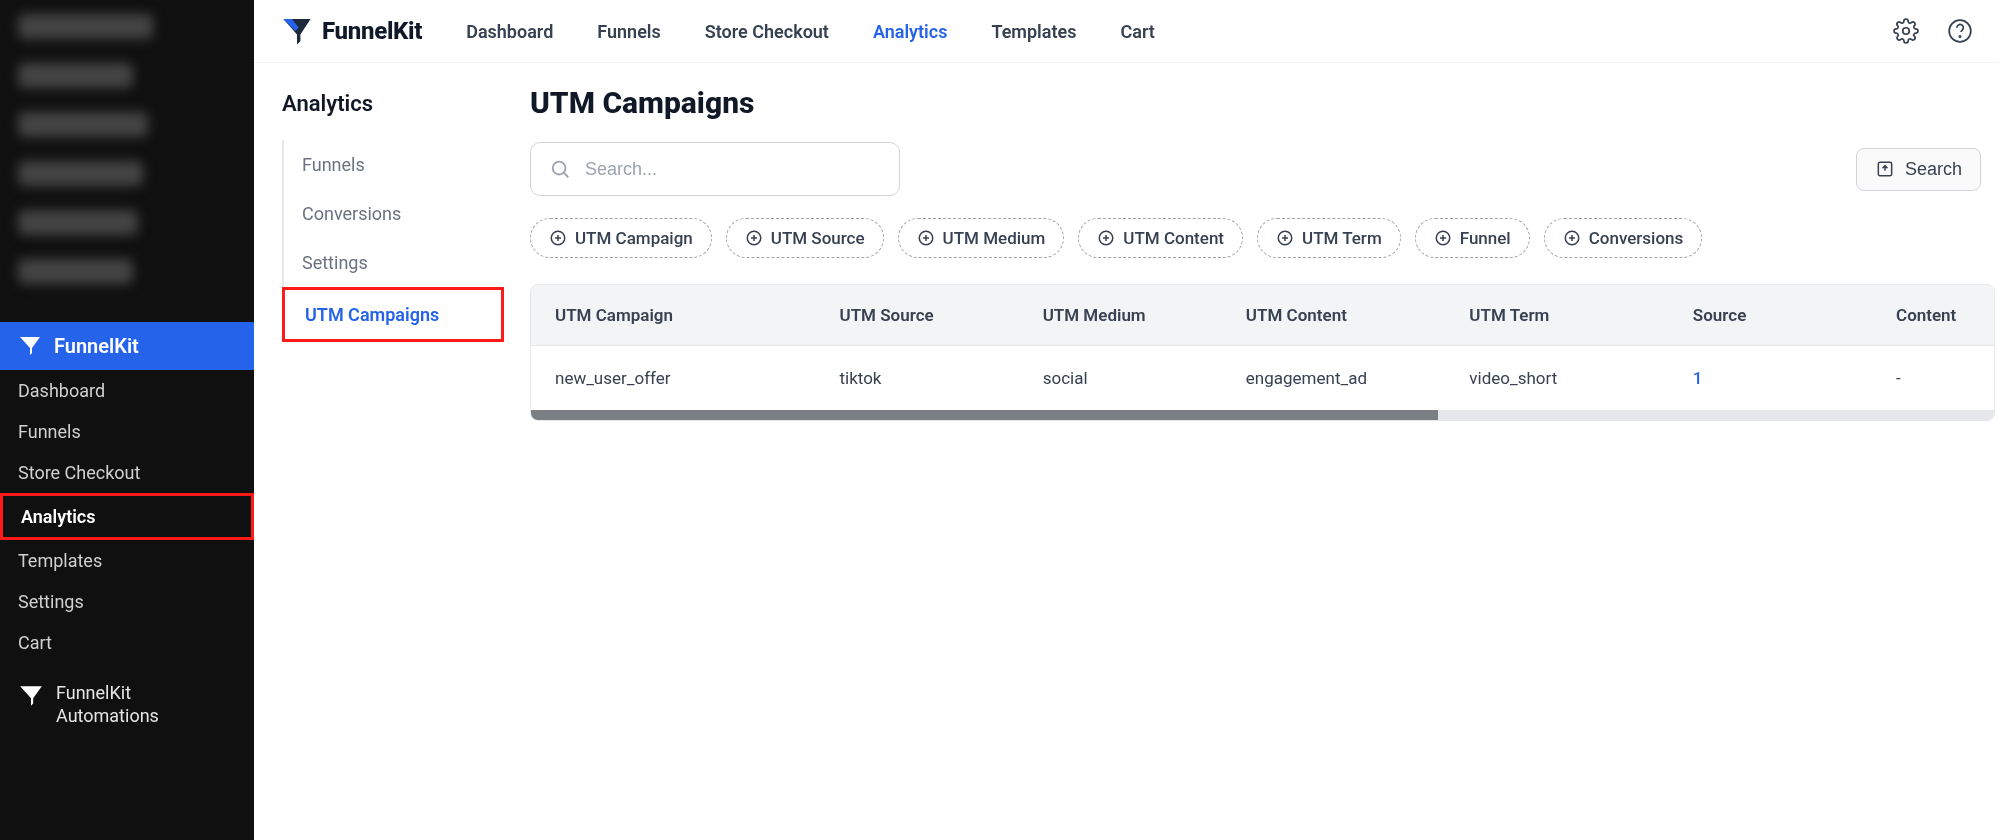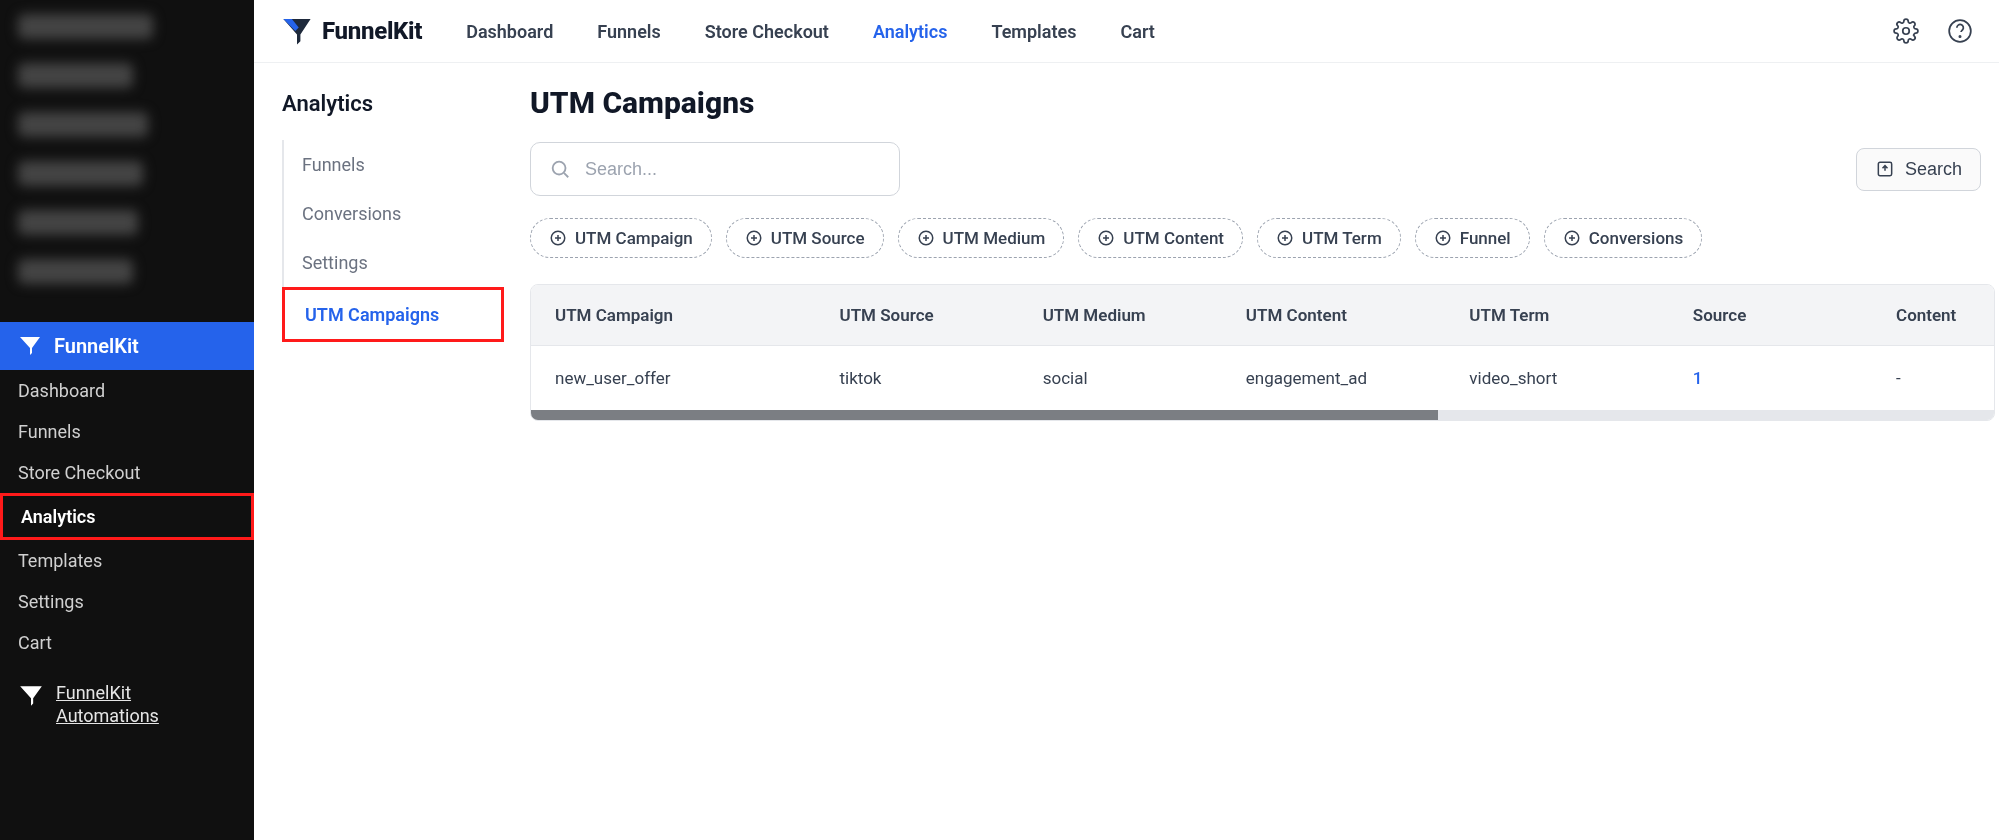--- a/index.html
+++ b/index.html
@@ -18,21 +18,21 @@
 .wp-blur-item.w6 { width: 115px; }
 
 .wp-item { display: flex; align-items: center; gap: 12px; padding: 12px 18px; color: #e5e5e5; font-size: 18px; }
 .wp-item.brand { background: #2563eb; color: #fff; font-weight: 600; font-size: 20px; }
 .wp-item.brand svg { width: 24px; height: 24px; }
 .wp-sub { padding: 10px 18px; color: #d0d0d0; font-size: 18px; }
 .wp-sub.active { color: #fff; font-weight: 600; }
 .wp-sub.highlighted { border: 3px solid #ff1a1a; }
 .wp-item.automations { padding-top: 18px; align-items: flex-start; }
 .wp-item.automations svg { width: 26px; height: 26px; flex-shrink:0; margin-top:2px;}
-.wp-item.automations .lbl { line-height: 1.3; text-decoration: underline; }
+.wp-item.automations .lbl { line-height: 1.3; }
 
 
 .main { flex: 1; display: flex; flex-direction: column; background: #fff; }
 
 
 .topbar { display: flex; align-items: center; padding: 14px 26px; border-bottom: 1px solid #eef0f2; gap: 4px; }
 .brand-logo { display: flex; align-items: center; gap: 8px; margin-right: 40px; }
 .brand-logo svg { width: 34px; height: 34px; }
 .brand-text { font-size: 24px; font-weight: 800; letter-spacing: -0.3px; }
 .brand-text .fk { color: #111827; }

